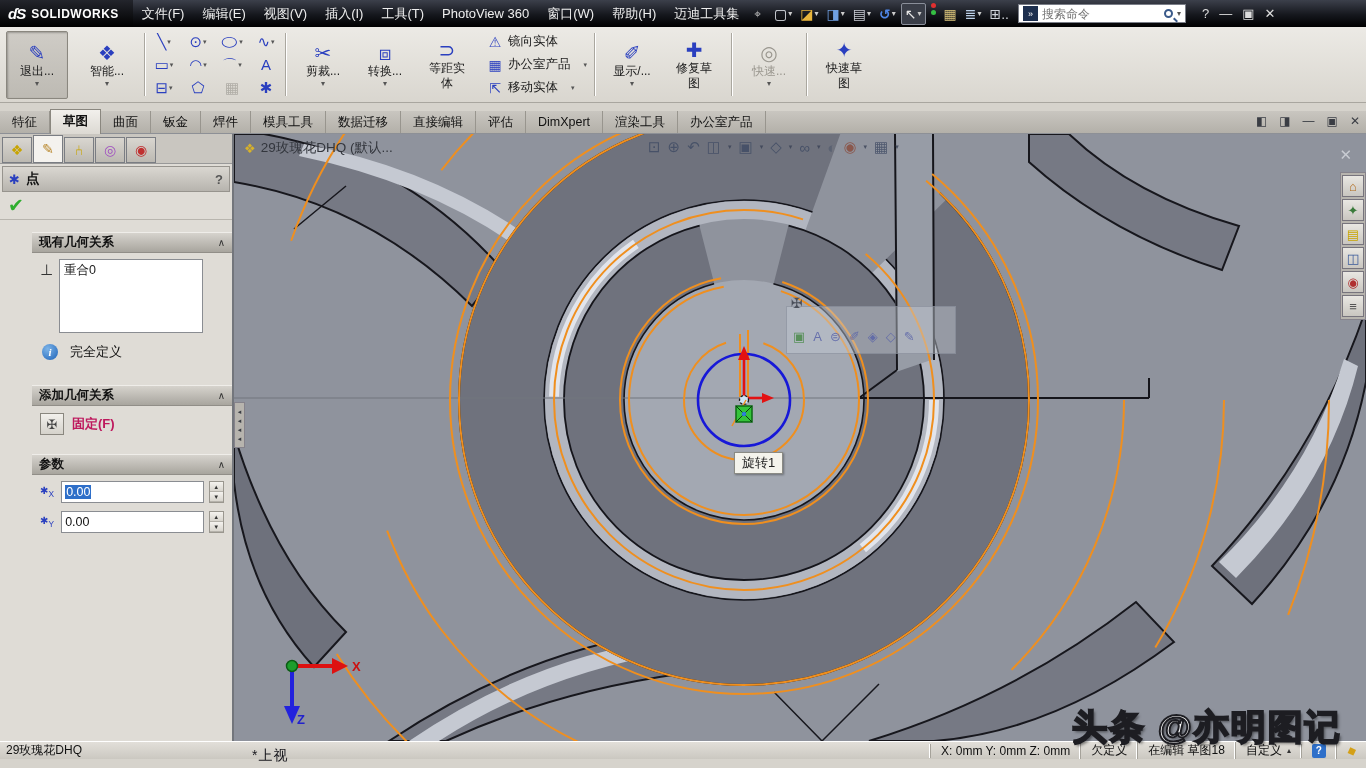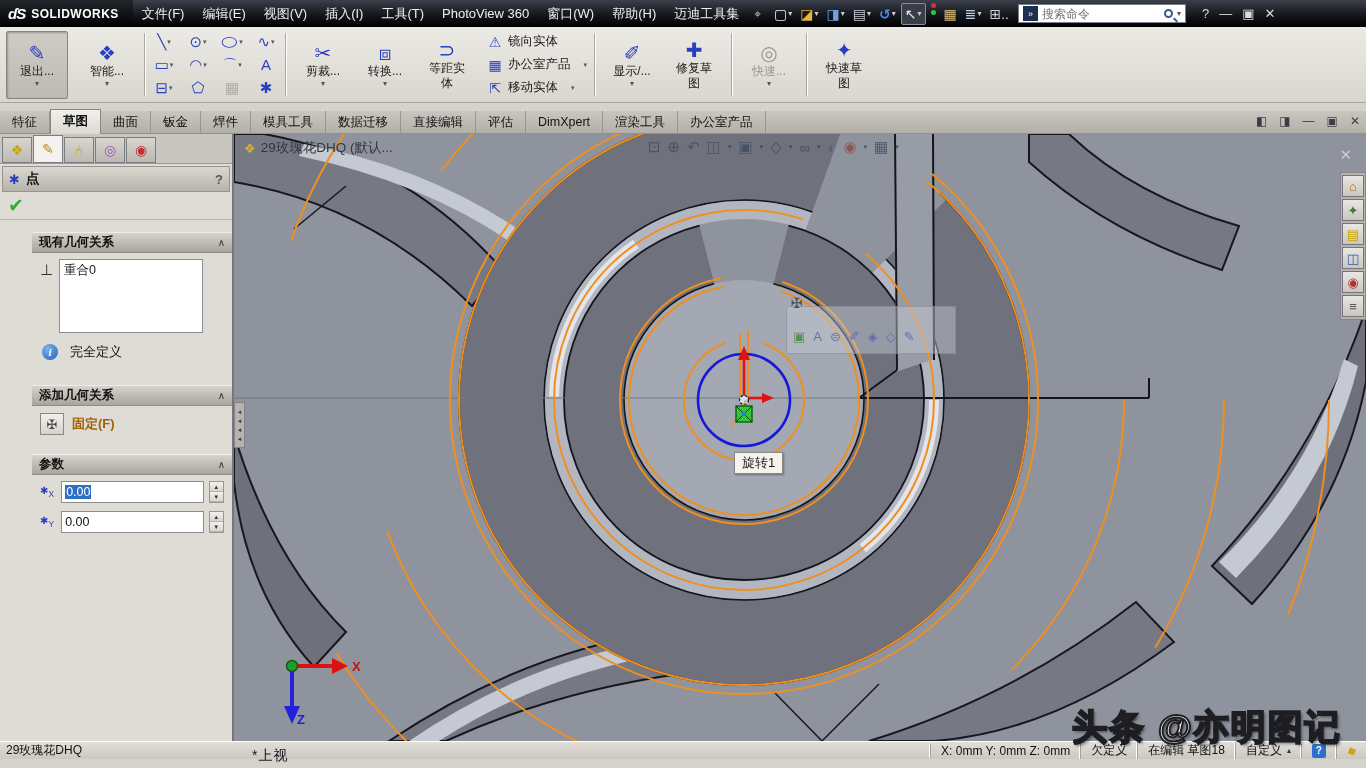--- a/index.html
+++ b/index.html
@@ -79,21 +79,21 @@
   .sec-h .st { font-weight:bold; font-size:12.5px; color:#111; flex:1; }
   .sec-h .chev { font-size:10px; color:#333; }
   .rel-body { display:flex; padding:6px 6px 0 8px; gap:6px; }
   .rel-ic { color:#333; font-size:15px; margin-top:2px; }
   .listbox { background:#fff; border:1px solid #8a8d92; width:144px; height:74px; padding:2px 4px; font-size:12.5px; color:#1a1a1a; }
   .statusrow { display:flex; align-items:center; gap:12px; padding:10px 10px 12px; }
   .info-ic { width:16px; height:16px; border-radius:50%; background:radial-gradient(circle at 35% 30%,#7db4e8,#1c62b8); color:#fff; font-size:11px; font-weight:bold; font-style:italic; display:flex; align-items:center; justify-content:center; font-family:"Liberation Serif",serif; }
   .statusrow .stxt { font-size:13px; color:#111; }
   .fixrow { display:flex; align-items:center; gap:8px; padding:7px 8px; }
   .fix-ic { width:24px; height:22px; border:1px solid #8a877f; background:linear-gradient(#f2f0ec,#d5d2cb); display:flex; align-items:center; justify-content:center; font-size:13px; color:#444; }
-  .fixrow .ftxt { font-weight:bold; font-size:13px; color:#a16207; }
+  .fixrow .ftxt { font-weight:bold; font-size:13px; color:#be185d; }
   .paramrow { display:flex; align-items:center; gap:5px; padding:6px 8px 2px; }
   .pic { color:#2a3fbf; font-size:10px; width:18px; }
   .fieldbox { width:158px; height:22px; background:#fff; border:1px solid #8a8d92; display:flex; align-items:center; padding:0 3px; font-size:12.5px; color:#111; }
   .fieldbox .selval { background:#2e6fc9; color:#fff; padding:0 1px; }
   .spin { display:flex; flex-direction:column; width:17px; height:22px; border:1px solid #9a978f; }
   .spin b { flex:1; display:flex; align-items:center; justify-content:center; font-size:6px; color:#333; background:linear-gradient(#f4f2ee,#d8d5ce); border-bottom:1px solid #b5b2ab; }
   .panel-fill { flex:1; }
 
   
   .viewport { position:relative; width:1132px; height:607px; background:#8f939d; overflow:visible; }

